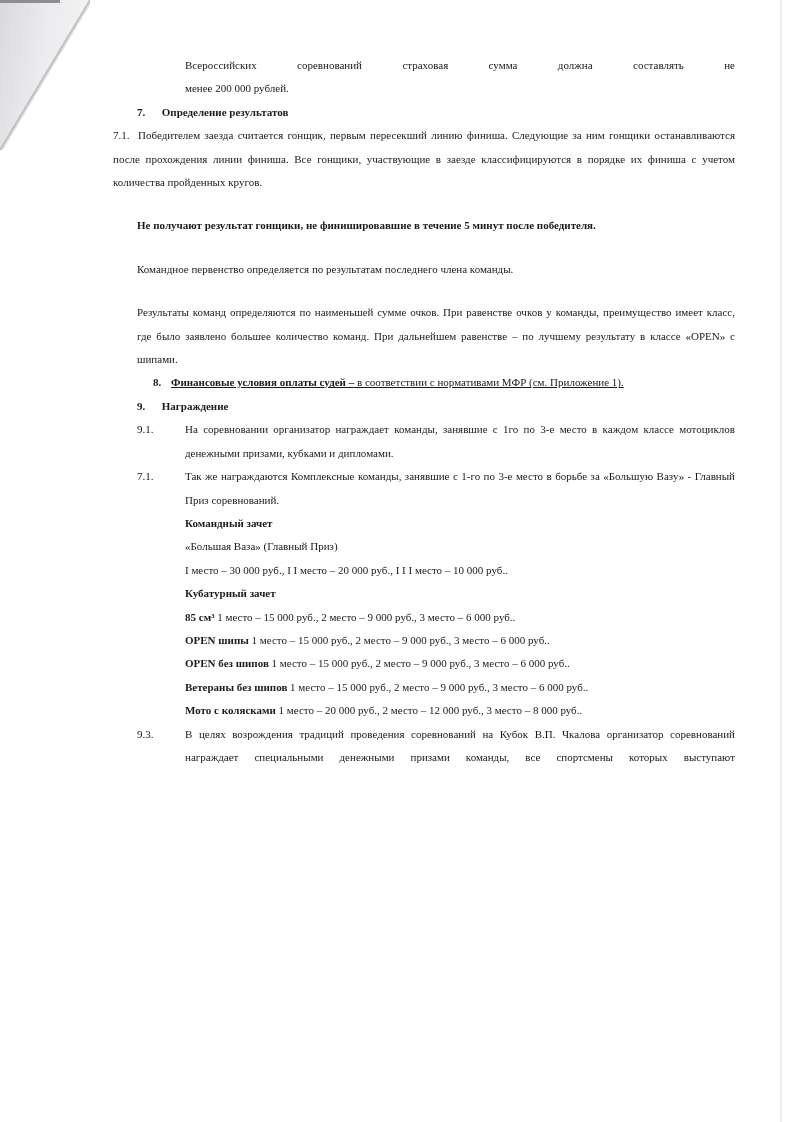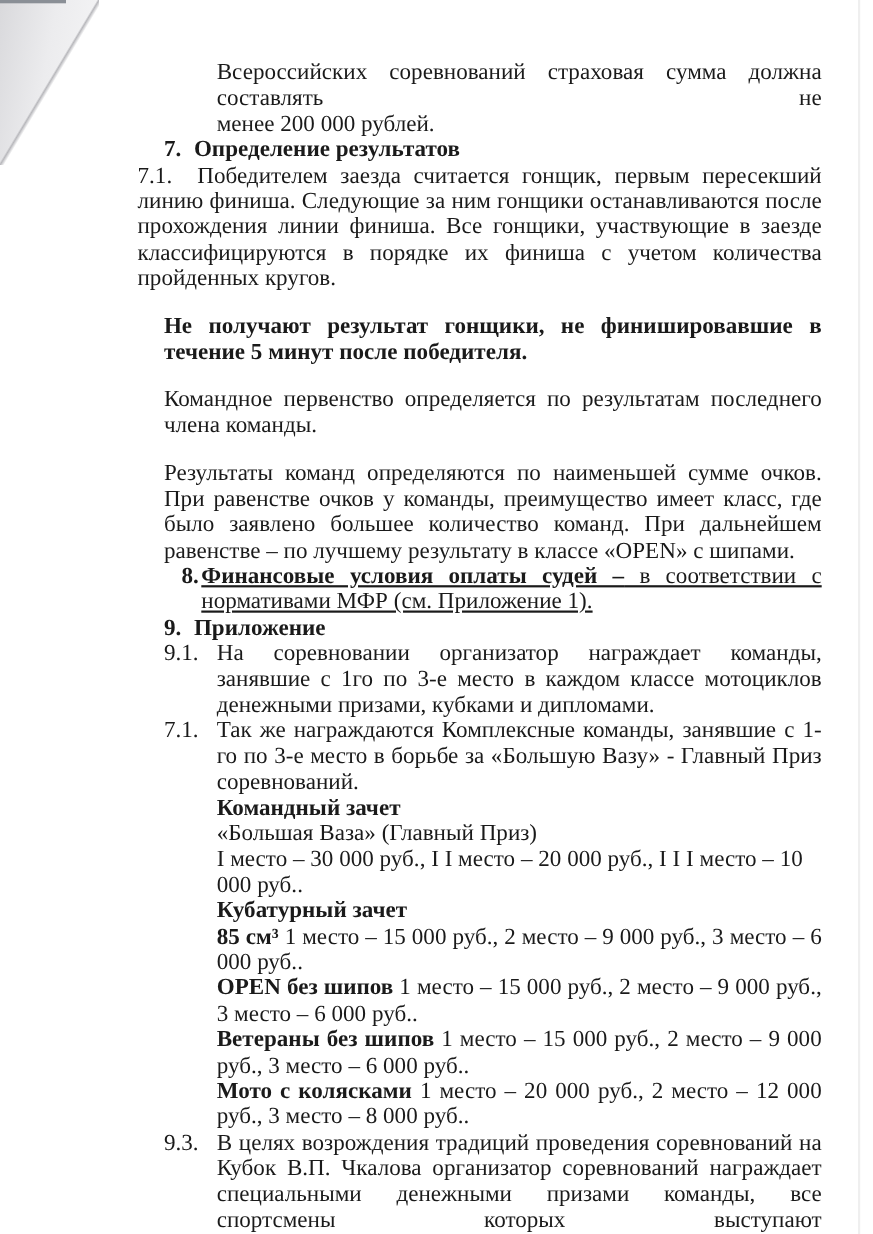--- a/index.html
+++ b/index.html
@@ -19,22 +19,22 @@
     background:linear-gradient(to bottom right, transparent 49%, #b8b8bc 50%, transparent 52%);
   }
   .right-edge {
     position:absolute; right:12px; top:0; width:2px; height:1122px;
     background:#efefef;
   }
   .top-line {
     position:absolute; left:0; top:0; width:60px; height:3px; background:#8a8f96;
   }
   .page {
-    position:absolute; left:125px; top:54px; width:622px;
-    font-size:21px; line-height:23.4px; text-align:justify;
+    position:absolute; left:113px; top:54px; width:622px;
+    font-size:11px; line-height:23.4px; text-align:justify;
   }
   p { margin:0; }
   .b { font-weight:bold; }
   .ind1 { padding-left:72px; }
   .ind2 { padding-left:24px;margin-top:20px; }
   .ind3 { padding-left:72px; }
   .hdr { padding-left:24px; }
   .hdr .num { display:inline-block; width:22px; font-weight:bold; }
   .hang { display:flex; padding-left:24px; }
   .hang .num { flex:0 0 48px;font-family:Liberation Serif, serif; }
@@ -71,39 +71,40 @@
   <p class="ind2">Командное первенство определяется по результатам последнего члена команды.</p>
   <p class="ind2">Результаты команд определяются по наименьшей сумме очков. При равенстве очков у команды, преимущество имеет класс, где было заявлено большее количество команд. При дальнейшем равенстве – по лучшему результату в классе «OPEN» с шипами.</p>
 
   <div class="hang2">
     <span class="num">8.</span>
     <span class="txt"><span class="b">Финансовые условия оплаты судей –</span><span> в соответствии с нормативами МФР (см. Приложение 1).</span></span>
   </div>
 
   <p class="hdr">
     <span class="num">9.</span>
-    <span class="b">Приложение</span>
+    <span class="b">Награждение</span>
   </p>
 
   <div class="hang">
     <span class="num">9.1.</span>
     <span class="txt">На соревновании организатор награждает команды, занявшие с 1го по 3-е место в каждом классе мотоциклов денежными призами, кубками и дипломами.</span>
   </div>
 
   <div class="hang">
     <span class="num">7.1.</span>
     <span class="txt">Так же награждаются Комплексные команды, занявшие с 1-го по 3-е место в борьбе за «Большую Вазу» - Главный Приз соревнований.</span>
   </div>
 
   <p class="ind3 b">Командный зачет</p>
   <p class="ind3 left">«Большая Ваза» (Главный Приз)</p>
   <p class="ind3 left">I место – 30 000 руб., I I место – 20 000 руб., I I I место – 10 000 руб..</p>
   <p class="ind3 b">Кубатурный зачет</p>
 
   <p class="ind3"><span class="b"> 85 см³</span><span> 1 место – 15 000 руб., 2 место – 9 000 руб., 3 место – 6 000 руб..</span></p>
+  <p class="ind3"><span class="b">OPEN шипы</span><span> 1 место – 15 000 руб., 2 место – 9 000 руб., 3 место – 6 000 руб..</span></p>
   <p class="ind3"><span class="b">OPEN без шипов</span><span> 1 место – 15 000 руб., 2 место – 9 000 руб., 3 место – 6 000 руб..</span></p>
   <p class="ind3"><span class="b">Ветераны без шипов</span><span> 1 место – 15 000 руб., 2 место – 9 000 руб., 3 место – 6 000 руб..</span></p>
   <p class="ind3"><span class="b">Мото с колясками</span><span> 1 место – 20 000 руб., 2 место – 12 000 руб., 3 место – 8 000 руб..</span></p>
 
   <div class="hang">
     <span class="num">9.3.</span>
     <span class="txt" style="text-align-last:justify;">В целях возрождения традиций проведения соревнований на Кубок В.П. Чкалова организатор соревнований награждает специальными денежными призами команды, все спортсмены которых выступают</span>
   </div>
 
 </div>

